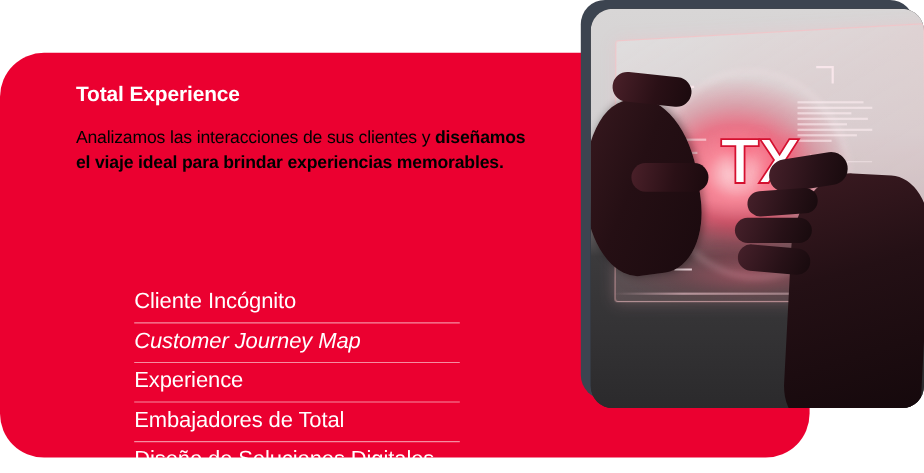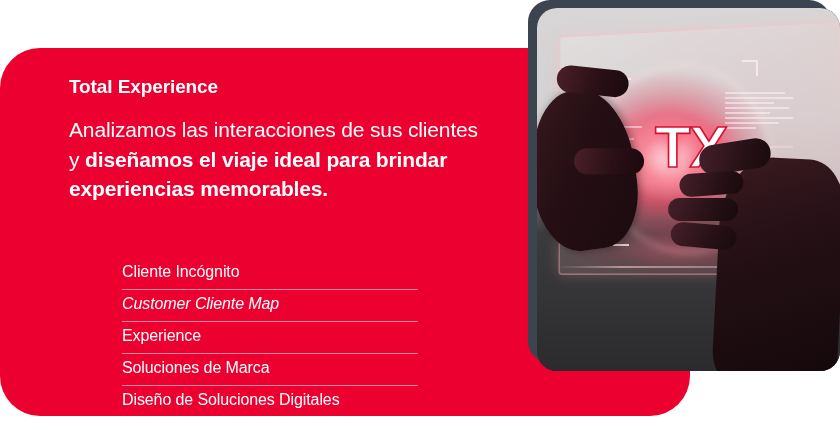--- a/index.html
+++ b/index.html
@@ -19,61 +19,62 @@
   
   .red-card {
     position: absolute;
     left: 0;
     top: 48px;
     width: 690px;
     height: 368px;
     background: #EB0030;
     border-radius: 40px 0 40px 40px;
     z-index: 1;
+    padding-left: 46px;
   }
 
   .card-inner {
     position: absolute;
     left: 69px;
     top: 28px;
     width: 420px;
   }
 
   .card-title {
     font-size: 19px;
     font-weight: bold;
     color: #ffffff;
     letter-spacing: -0.1px;
     margin: 0 0 16px 0;
     line-height: 1.2;
   }
 
   .card-body {
-    font-size: 21px;
-    color: #ffffff;
+    font-size: 16px;
+    color: #000000;
     line-height: 1.42;
     margin: 0;
     font-weight: 400;
     letter-spacing: -0.15px;
   }
   .card-body b {
     font-weight: bold;
   }
 
   
   .service-list {
     position: absolute;
     left: 122px;
     top: 210px;
     width: 296px;
     z-index: 2;
   }
   .service-item {
     position: relative;
-    font-size: 16px;
+    font-size: 20px;
     color: #ffffff;
     line-height: 1;
     padding: 6px 0 9px 0;
     letter-spacing: -0.1px;
     font-weight: 400;
   }
   .service-item + .service-item {
     border-top: 1px solid rgba(255,255,255,0.55);
   }
   .service-item.italic {
@@ -317,27 +318,27 @@
     <p class="card-body">
       <span>Analizamos las interacciones de sus clientes y </span><b>diseñamos el viaje ideal para brindar experiencias memorables.</b>
     </p>
   </div>
 
   <div class="service-list">
     <div class="service-item">
       <span>Cliente Incógnito</span>
     </div>
     <div class="service-item italic">
-      <span>Customer Cliente Map</span>
+      <span>Customer Journey Map</span>
     </div>
     <div class="service-item">
       <span>Experience</span>
     </div>
     <div class="service-item">
-      <span>Soluciones de Marca</span>
+      <span>Embajadores de Total</span>
     </div>
     <div class="service-item">
       <span>Diseño de Soluciones Digitales</span>
     </div>
   </div>
 </div>
 
 <div class="photo-frame"></div>
 
 <div class="photo-panel">

